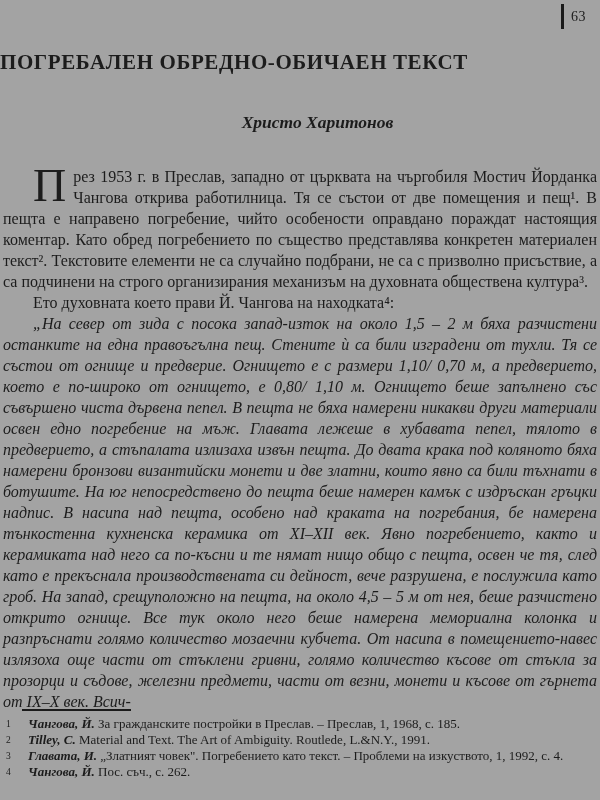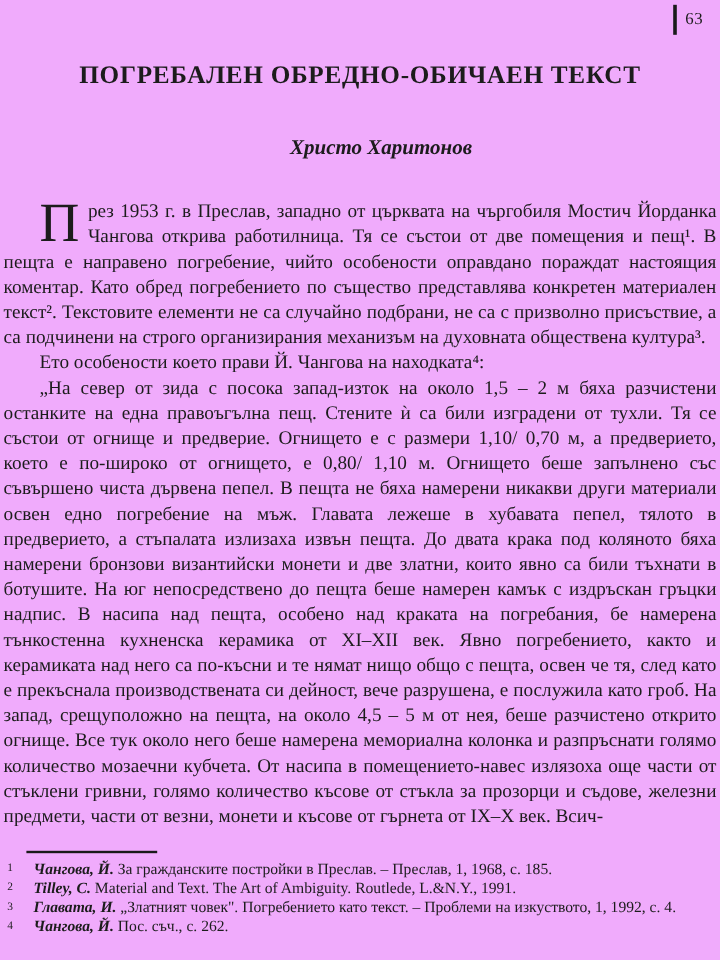--- a/index.html
+++ b/index.html
@@ -1,49 +1,49 @@
 <!DOCTYPE html>
 <html><head>
 <meta charset="utf-8">
 <style>
   html,body{margin:0;padding:0;}
   body{
     width:600px;height:800px;background:#e9e9e9;
     font-family:"Liberation Serif","DejaVu Serif",serif;
   }
   .page{
-    position:relative;width:600px;height:800px;background:#f0abfc;
+    position:relative;width:600px;height:800px;background:#a3a3a3;
     color:#1c1c1c;overflow:hidden;box-sizing:border-box;
   }
   
   .pageno-row{position:absolute;top:4px;right:14px;display:flex;align-items:center;}
   .pagebar{width:3px;height:25px;background:#1a1a1a;margin-right:7px;}
   .pageno{font-size:14px;letter-spacing:0.5px;}
   
   .title{
     position:absolute;top:49px;left:0;right:0;margin:0;
-    text-align:center;font-size:21px;line-height:26px;
+    text-align:left;font-size:21px;line-height:26px;
     font-weight:bold;letter-spacing:0.6px;
   }
   .author{
     position:absolute;top:112px;left:0;right:0;
     text-align:center;font-size:17.5px;font-weight:bold;font-style:italic;margin-left:35px;
   }
   
   .content{
     position:absolute;top:166px;left:3px;right:3px;
     font-size:16px;line-height:21px;text-align:justify;
   }
   .content p{margin:0;}
   .dropcap{
     float:left;font-size:46px;line-height:37px;
     margin:1px 7px 0 30px;
   }
   .lead{text-indent:30px;}
-  .quote{text-indent:30px;}
+  .quote{text-indent:30px;font-style:italic;}
   
   .footnotes{
     position:absolute;left:3px;right:3px;top:709px;
     font-size:13px;line-height:16px;
   }
   .fnrule{width:109px;height:2px;background:#1a1a1a;margin:0 0 5px 19px;}
   .fn{position:relative;padding-left:25px;text-align:justify;}
   .fn sup{position:absolute;left:3px;top:0;font-size:9.5px;}
   .fn-name{font-weight:bold;font-style:italic;}
 </style>
@@ -56,21 +56,21 @@
     <span class="pagebar"></span>
     <span class="pageno">63</span>
   </div>
 
   <h1 class="title"><span>ПОГРЕБАЛЕН ОБРЕДНО-ОБИЧАЕН ТЕКСТ</span><br></h1>
 
   <div class="author">Христо Харитонов</div>
 
   <div class="content">
     <p class="intro"><span class="dropcap">П</span><span>рез 1953 г. в Преслав, западно от църквата на чъргобиля Мостич Йорданка Чангова открива работилница. Тя се състои от две помещения и пещ¹. В пещта е направено погребение, чийто особености оправдано пораждат настоящия коментар. Като обред погребението по същество представлява конкретен материален текст². Текстовите елементи не са случайно подбрани, не са с призволно присъствие, а са подчинени на строго организирания механизъм на духовната обществена култура³.</span></p>
-    <p class="lead">Ето особености което прави Й. Чангова на находката⁴:</p>
+    <p class="lead">Ето духовната което прави Й. Чангова на находката⁴:</p>
     <p class="quote">„На север от зида с посока запад-изток на около 1,5 – 2 м бяха разчистени останките на една правоъгълна пещ. Стените ѝ са били изградени от тухли. Тя се състои от огнище и предверие. Огнището е с размери 1,10/ 0,70 м, а предверието, което е по-широко от огнището, е 0,80/ 1,10 м. Огнището беше запълнено със съвършено чиста дървена пепел. В пещта не бяха намерени никакви други материали освен едно погребение на мъж. Главата лежеше в хубавата пепел, тялото в предверието, а стъпалата излизаха извън пещта. До двата крака под коляното бяха намерени бронзови византийски монети и две златни, които явно са били тъхнати в ботушите. На юг непосредствено до пещта беше намерен камък с издръскан гръцки надпис. В насипа над пещта, особено над краката на погребания, бе намерена тънкостенна кухненска керамика от XI–XII век. Явно погребението, както и керамиката над него са по-късни и те нямат нищо общо с пещта, освен че тя, след като е прекъснала производствената си дейност, вече разрушена, е послужила като гроб. На запад, срещуположно на пещта, на около 4,5 – 5 м от нея, беше разчистено открито огнище. Все тук около него беше намерена мемориална колонка и разпръснати голямо количество мозаечни кубчета. От насипа в помещението-навес излязоха още части от стъклени гривни, голямо количество късове от стъкла за прозорци и съдове, железни предмети, части от везни, монети и късове от гърнета от IX–X век. Всич-</p>
   </div>
 
   <div class="footnotes">
     <div class="fnrule"></div>
     <div class="fn"><sup>1</sup><span class="fn-name">Чангова, Й.</span><span> За гражданските постройки в Преслав. – Преслав, 1, 1968, с. 185.</span></div>
     <div class="fn"><sup>2</sup><span class="fn-name">Tilley, C.</span><span> Material and Text. The Art of Ambiguity. Routlede, L.&amp;N.Y., 1991.</span></div>
     <div class="fn"><sup>3</sup><span class="fn-name">Главата, И.</span><span> „Златният човек". Погребението като текст. – Проблеми на изкуството, 1, 1992, с. 4.</span></div>
     <div class="fn"><sup>4</sup><span class="fn-name">Чангова, Й.</span><span> Пос. съч., с. 262.</span></div>
   </div>

